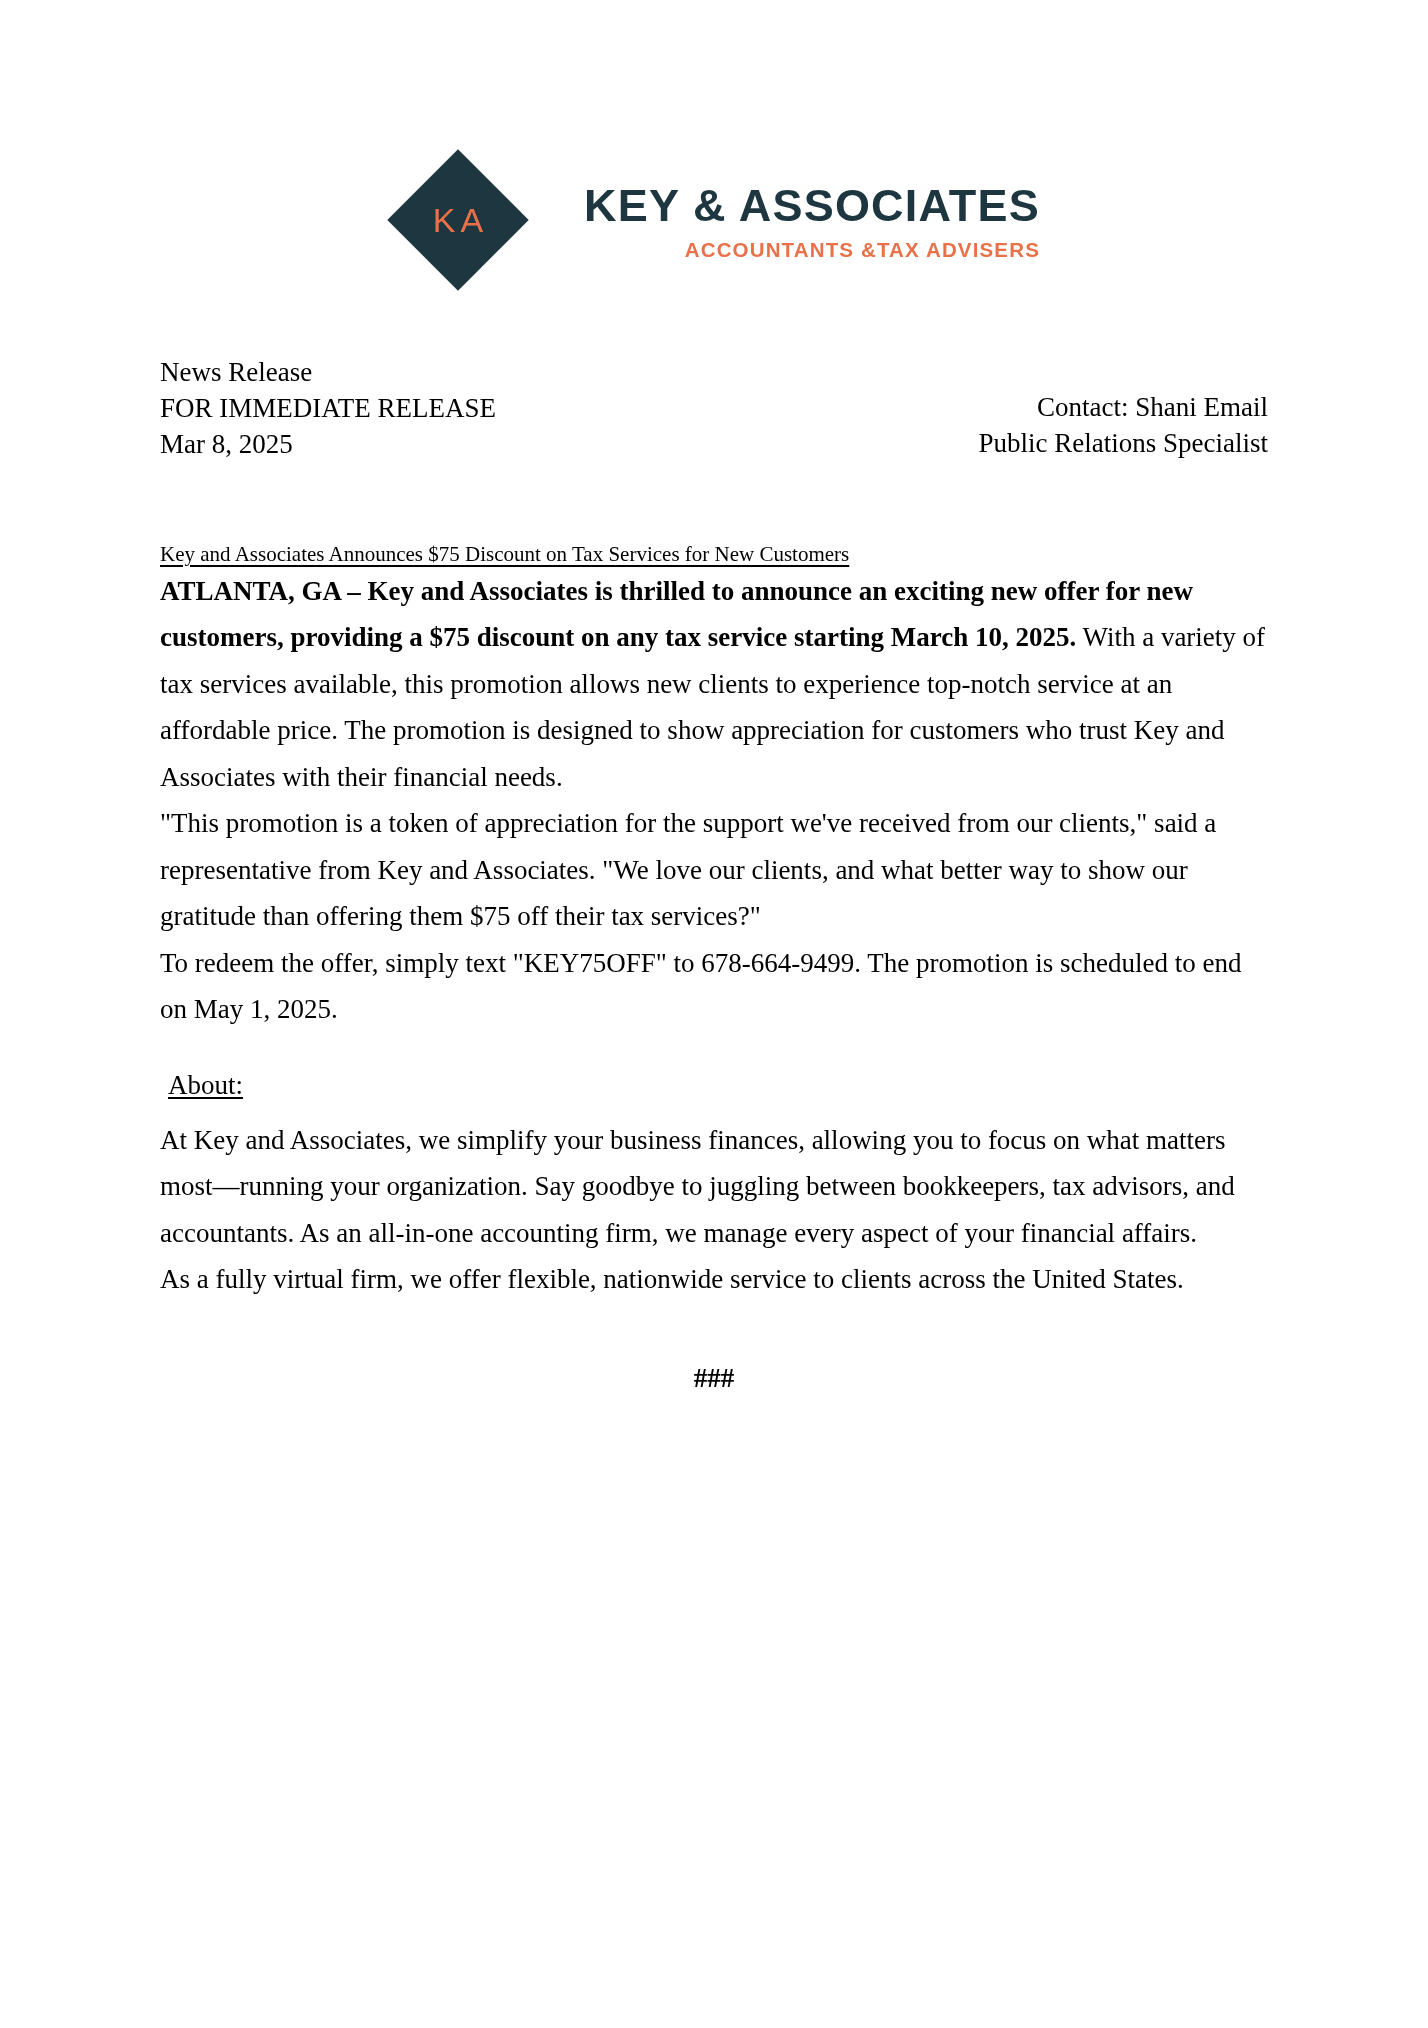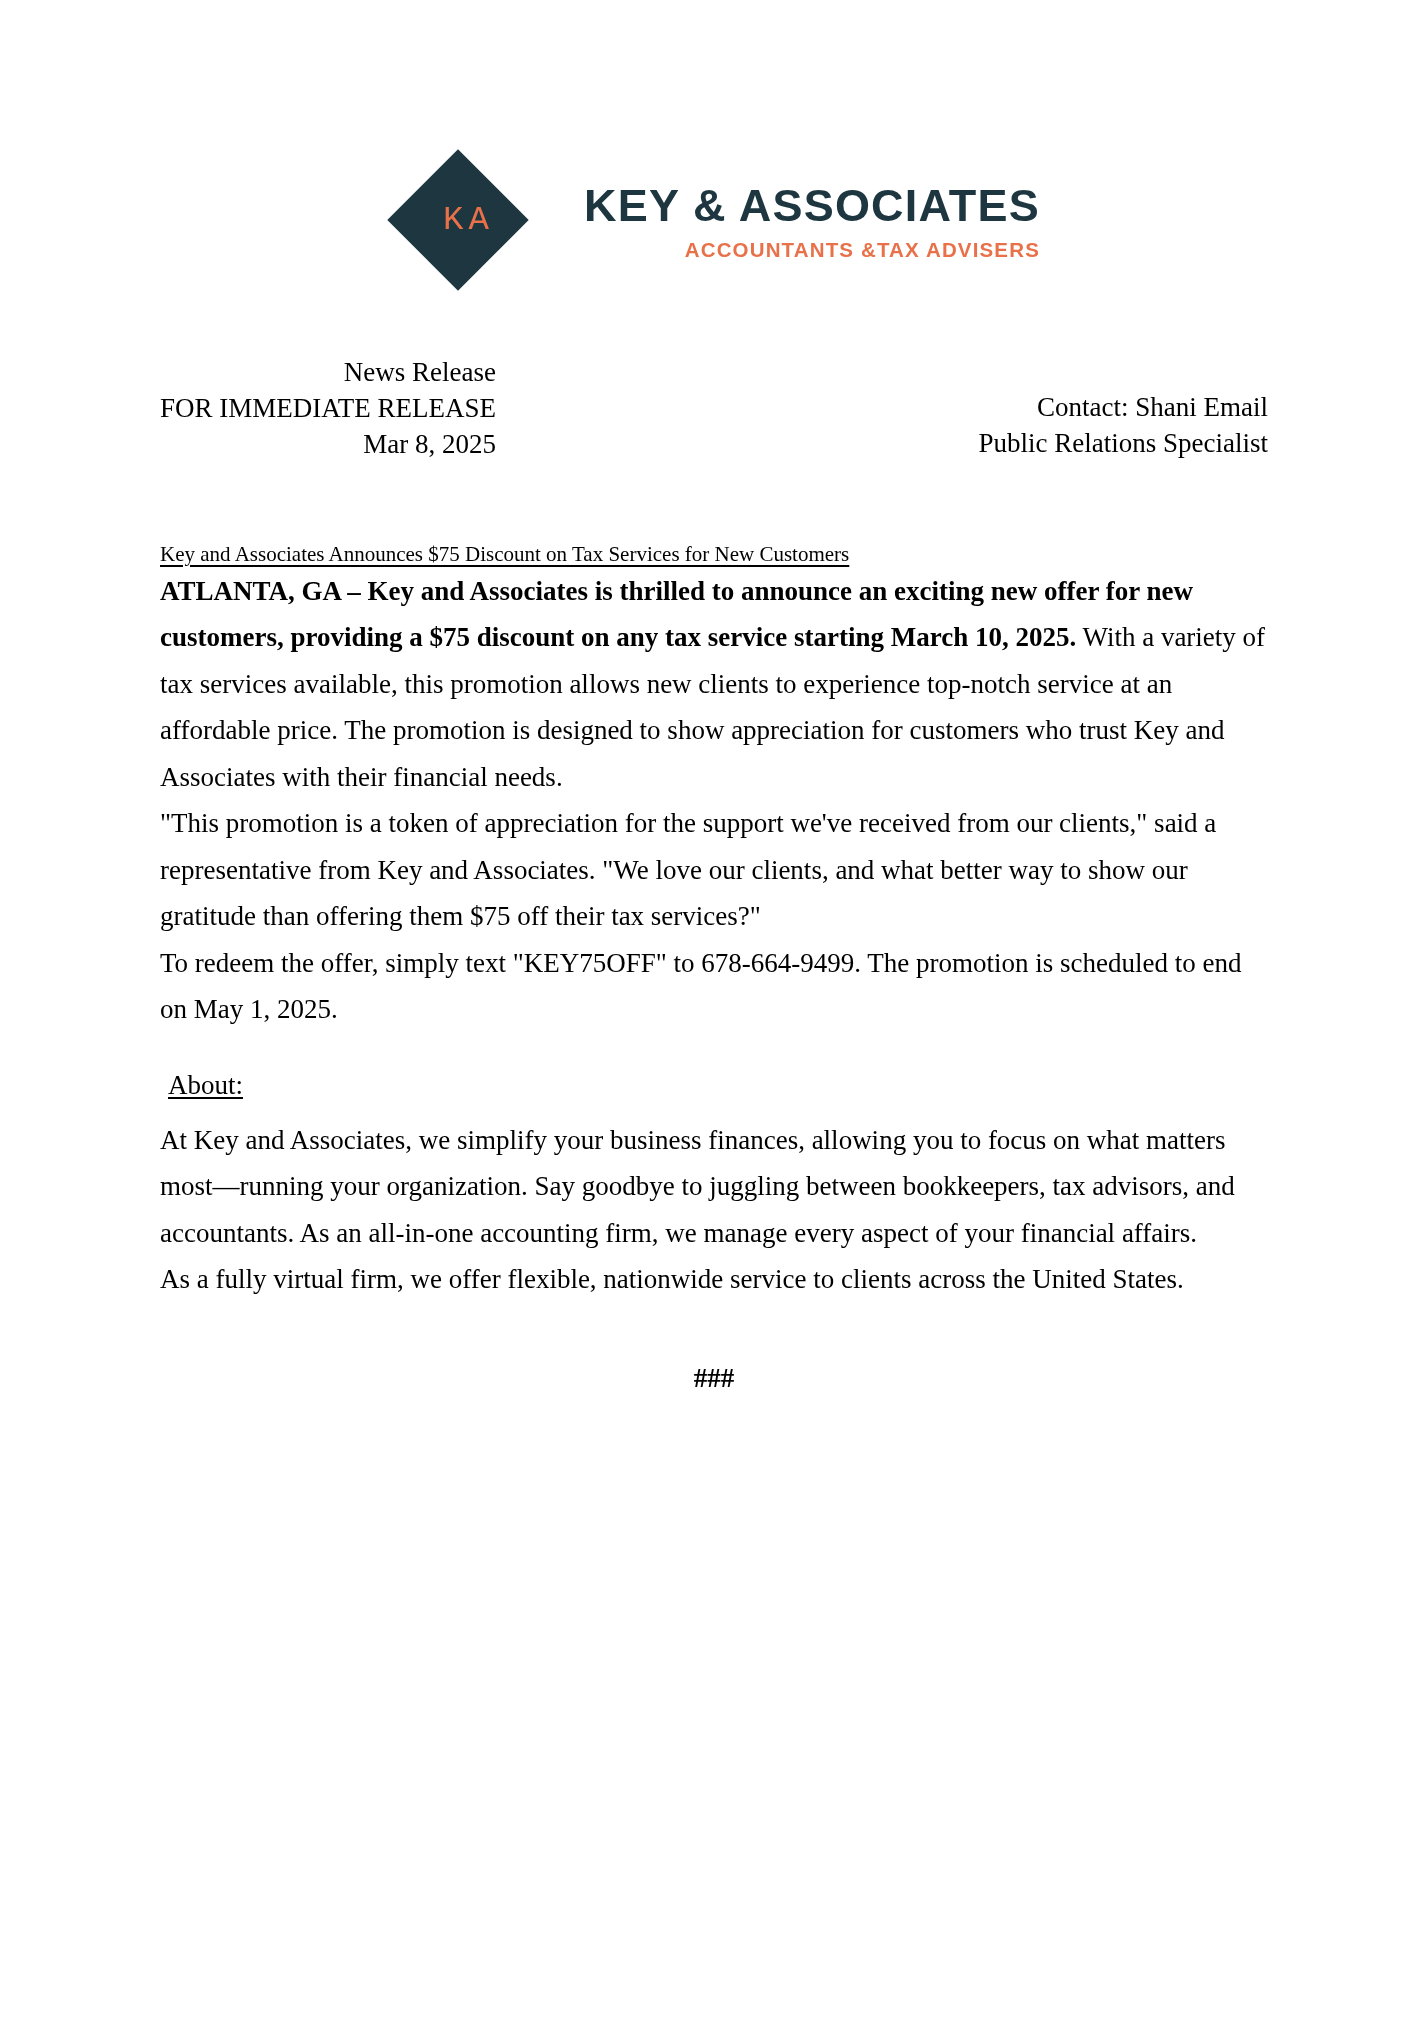--- a/index.html
+++ b/index.html
@@ -43,28 +43,28 @@
     position: absolute;
     left: 50%;
     top: 50%;
     width: 100px;
     height: 100px;
     transform: translate(-50%, -50%) rotate(45deg);
     background: #1d3640;
   }
   .logo-initials {
     position: absolute;
-    left: 8px;
+    left: 0;
     top: 0;
     width: 100%;
     height: 100%;
     display: flex;
     align-items: center;
     justify-content: center;
-    font-family: Liberation Mono, monospace;
+    font-family: Liberation Sans, sans-serif;
     font-size: 34px;
     letter-spacing: 5px;
     color: #e8714a;
     font-weight: 400;
     text-indent: 5px;
   }
   .logo-words {
     flex: 0 0 auto;
     padding-top: 4px;
   }
@@ -99,21 +99,20 @@
   .release-head {
     display: flex;
     justify-content: space-between;
     align-items: flex-start;
     margin-top: 55px;
   }
   .release-left div,
   .release-right div {
     line-height: 1.33;
     white-space: nowrap;
-    text-align: right;
   }
   .release-right {
     text-align: right;
     padding-top: 35px;
   }
 
   
   .headline {
     margin-top: 78px;
     text-decoration: underline;

